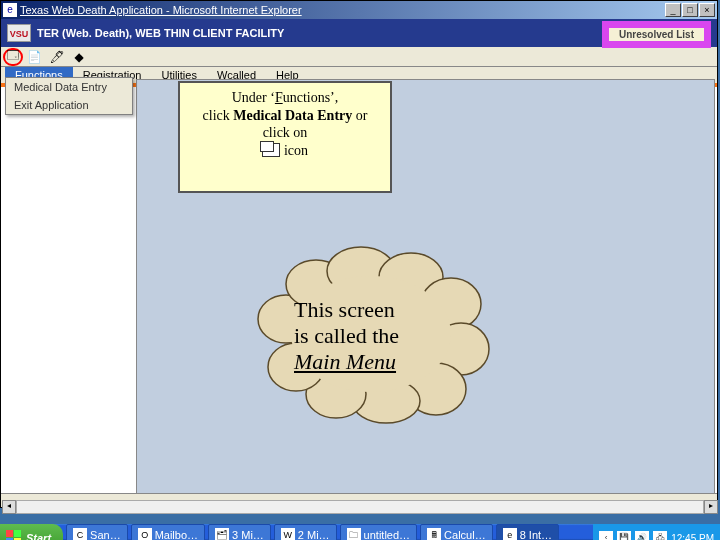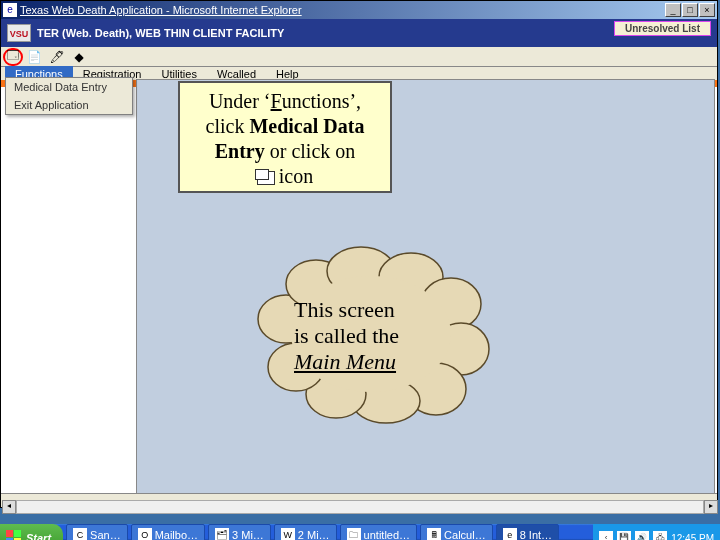--- a/index.html
+++ b/index.html
@@ -4,32 +4,32 @@
 <style>
   * { box-sizing: border-box; margin: 0; padding: 0; }
   body { font-family: Tahoma, Arial, sans-serif; font-size: 11px; background: #3a6ea5; width: 720px; height: 540px; overflow: hidden; position: relative; }
   .window { position: absolute; top: 0; left: 0; width: 718px; height: 508px; border: 1px solid #000; background: #fff; }
   .titlebar { height: 18px; background: linear-gradient(to right, #0a246a, #a6caf0); color: #fff; display: flex; align-items: center; padding: 0 2px; font-size: 11px; }
   .titlebar .ie-icon { width: 14px; height: 14px; margin-right: 3px; background: #fff; font-size: 10px; text-align: center; color: #00a; line-height: 14px; }
   .titlebar .title-text { flex: 1; text-decoration: underline; }
   .titlebar .winbtn { width: 16px; height: 14px; background: #c0c0c0; border: 1px solid #fff; border-right-color: #404040; border-bottom-color: #404040; margin-left: 1px; font-size: 9px; text-align: center; line-height: 12px; color: #000; cursor: pointer; }
   .subtitle { height: 28px; background: #253a8e; color: #fff; font-weight: bold; display: flex; align-items: center; padding: 0 6px; position: relative; }
   .subtitle .appicon { width: 24px; height: 18px; background: #eaeaea; color: #bb1122; font-size: 9px; font-weight: bold; margin-right: 6px; text-align: center; line-height: 18px; border: 1px solid #999; }
-  .subtitle .unresolved { position: absolute; right: 6px; top: 2px; background: #f5f0d5; color: #444; font-size: 10px; padding: 1px 10px; border: 1px solid #d946ef; margin-left: 16px; }
+  .subtitle .unresolved { position: absolute; right: 6px; top: 2px; background: #f5f0d5; color: #444; font-size: 10px; padding: 1px 10px; border: 7px solid #d946ef; margin-left: 16px; }
   .toolbar { height: 20px; background: #ece9d8; border-bottom: 1px solid #888; display: flex; align-items: center; padding: 0 2px; gap: 2px; }
   .toolbtn { width: 20px; height: 18px; background: #ece9d8; border: 1px solid transparent; display: flex; align-items: center; justify-content: center; font-size: 12px; }
   .toolbtn.highlighted { border: 2px solid red; border-radius: 9px; }
-  .menubar { height: 20px; background: #ece9d8; display: flex; align-items: center; border-bottom: 7px solid #f97316; padding-left: 4px; }
+  .menubar { height: 20px; background: #ece9d8; display: flex; align-items: center; border-bottom: 4px solid #f97316; padding-left: 4px; }
   .menuitem { padding: 2px 10px; cursor: pointer; }
   .menuitem.open { background: #316ac5; color: #fff; }
   .menuitem .ul { text-decoration: underline; }
   .dropdown { position: absolute; top: 76px; left: 4px; width: 128px; background: #ece9d8; border: 1px solid #808080; box-shadow: 2px 2px 3px rgba(0,0,0,0.3); }
   .dropdown .dditem { padding: 3px 8px; color: #333; cursor: pointer; }
   .client { position: absolute; top: 78px; left: 135px; right: 2px; height: 418px; background: #c1cedf; border: 1px solid #888; }
-  .callout1 { position: absolute; top: 80px; left: 177px; width: 214px; height: 112px; background: #ffffcc; border: 2px solid #555; padding: 6px 8px; font-family: "Times New Roman", serif; font-size: 20px; text-align: center; line-height: 1.25; }
+  .callout1 { position: absolute; top: 80px; left: 177px; width: 214px; height: 112px; background: #ffffcc; border: 2px solid #555; padding: 6px 8px; font-family: "Times New Roman", serif; font-size: 14px; text-align: center; line-height: 1.25; }
   .callout1 .bold { font-weight: bold; }
   .callout1 .icon-sq { display: inline-block; width: 18px; height: 14px; border: 1px solid #333; background: #fff; position: relative; margin-right: 4px; vertical-align: -2px; }
   .callout1 .icon-sq::before { content: ""; position: absolute; width: 12px; height: 9px; border: 1px solid #333; background: #fff; top: -3px; left: -3px; }
   .cloud { position: absolute; top: 238px; left: 245px; width: 248px; height: 186px; }
   .cloud svg { position: absolute; top: 0; left: 0; }
   .cloud .cloud-text { position: absolute; top: 58px; left: 48px; width: 170px; font-family: "Times New Roman", serif; font-size: 22px; line-height: 1.18; }
   .cloud .cloud-text .mm { font-style: italic; text-decoration: underline; }
   .sb-left { width: 14px; height: 14px; background: #ddd; border: 1px solid #888; font-size: 8px; text-align: center; }
   .sb-track { flex: 1; background: #f0f0f0; border: 1px solid #aaa; }
   .sb-right { width: 14px; height: 14px; background: #ddd; border: 1px solid #888; font-size: 8px; text-align: center; }

